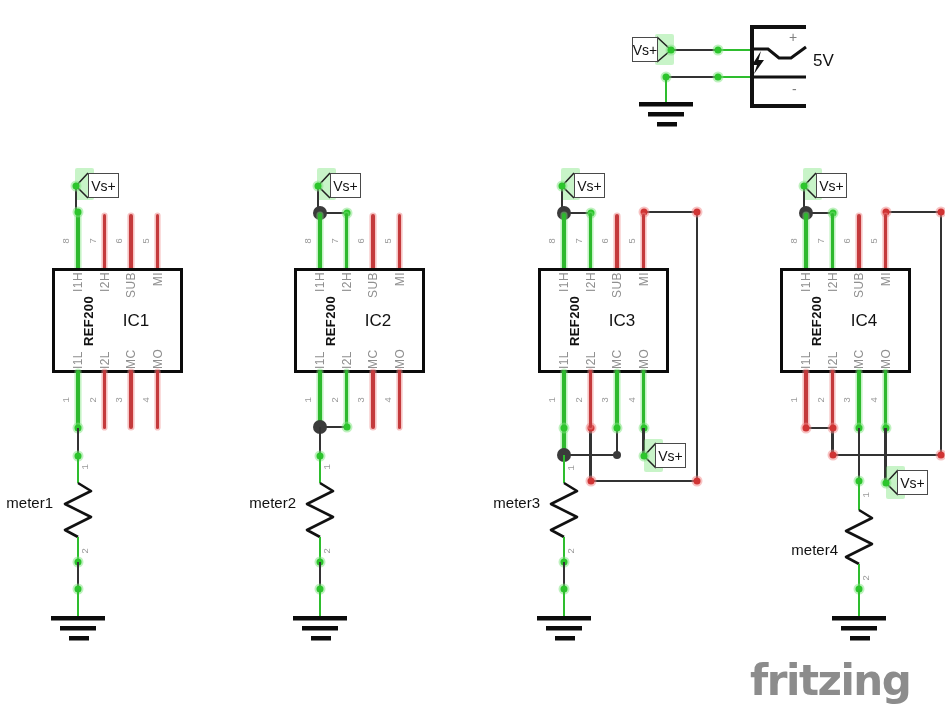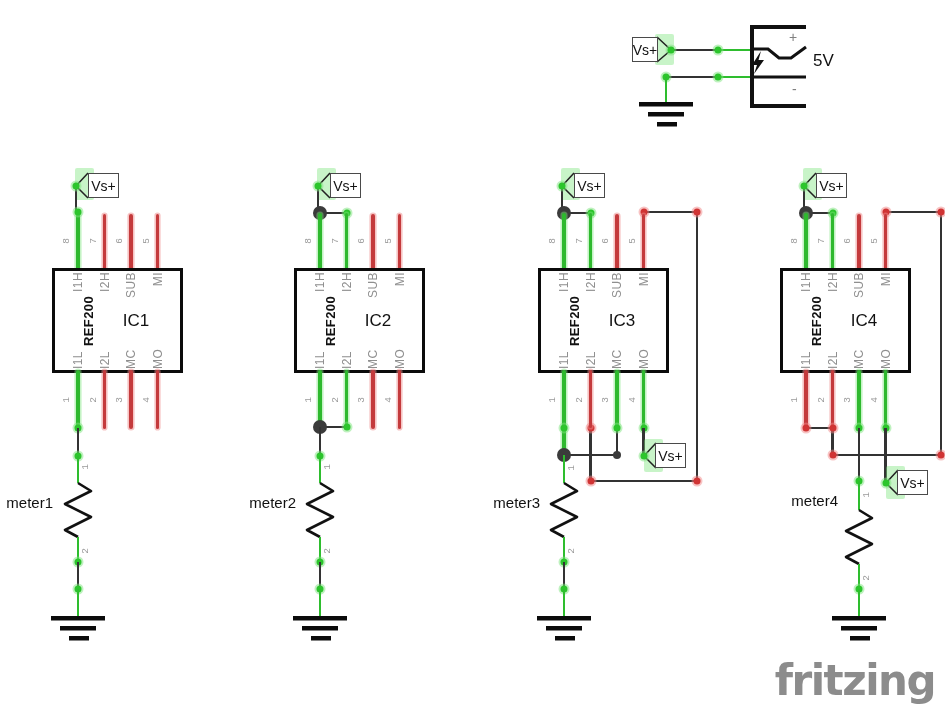--- a/index.html
+++ b/index.html
@@ -35,21 +35,21 @@
   .pname{font-size:12px;color:#8f8f8f;letter-spacing:.4px}
   .pnum{font-size:9.5px;color:#9a9a9a;font-family:"Liberation Mono",monospace}
   .ref{font-size:13px;font-weight:bold;color:#111;letter-spacing:.4px}
   
   .flagbox{position:absolute;width:31px;height:25px;background:#fff;border:1.4px solid #4a4a4a;box-sizing:border-box;
            display:flex;align-items:center;justify-content:center;font-size:14px;color:#111}
   .pennant{position:absolute;overflow:visible}
   .mlabel{position:absolute;width:90px;text-align:right;font-size:15px;color:#111}
   .vlabel{position:absolute;font-size:17px;color:#111}
   .sign{position:absolute;font-size:14px;color:#808080}
-  .logo{position:absolute;width:185px;text-align:right;font-weight:bold;color:#8c8c8c;font-size:42px;
+  .logo{position:absolute;width:185px;text-align:left;font-weight:bold;color:#8c8c8c;font-size:42px;
         letter-spacing:-1.5px;font-family:"DejaVu Sans",sans-serif}
   svg{position:absolute;overflow:visible}
 </style>
 </head>
 <body>
 
 <div class="canvas">
 
   <div class="hl" style="left:655px;top:34px;width:19px;height:31px"></div>
   <svg class="pennant" style="left:657px;top:37px" width="14" height="26">
@@ -374,21 +374,21 @@
     <rect x="10" y="10" width="36" height="4.5" fill="#0b0b0b"></rect>
     <rect x="19" y="20" width="20" height="4.5" fill="#0b0b0b"></rect>
   </svg>
 
   <div class="leadv" style="left:857.6px;top:481px;height:29px"></div>
   <svg style="left:844px;top:510px" width="30" height="54" viewBox="0 0 30 54">
     <polyline points="15,0 28,8 2,21 28,34 2,47 15,54" fill="none" stroke="#111" stroke-width="2.6" stroke-linejoin="round"></polyline>
   </svg>
   <span class="vupc pnum" style="left:862px;top:495px">1</span>
   <span class="vupc pnum" style="left:862px;top:578px">2</span>
-  <div class="mlabel" style="left:748px;top:492px">meter4</div>
+  <div class="mlabel" style="left:748px;top:541px">meter4</div>
   <div class="leadv" style="left:857.6px;top:564px;height:25px"></div>
   <div class="dot g" style="left:859px;top:589px"></div>
   <div class="leadv" style="left:857.6px;top:589px;height:28px"></div>
   <svg style="left:831px;top:616px" width="56" height="26" viewBox="0 0 56 26">
     <rect x="1" y="0" width="54" height="4.5" fill="#0b0b0b"></rect>
     <rect x="10" y="10" width="36" height="4.5" fill="#0b0b0b"></rect>
     <rect x="19" y="20" width="20" height="4.5" fill="#0b0b0b"></rect>
   </svg>
 
   <div class="logo" style="left:750px;top:656px">fritzing</div>

